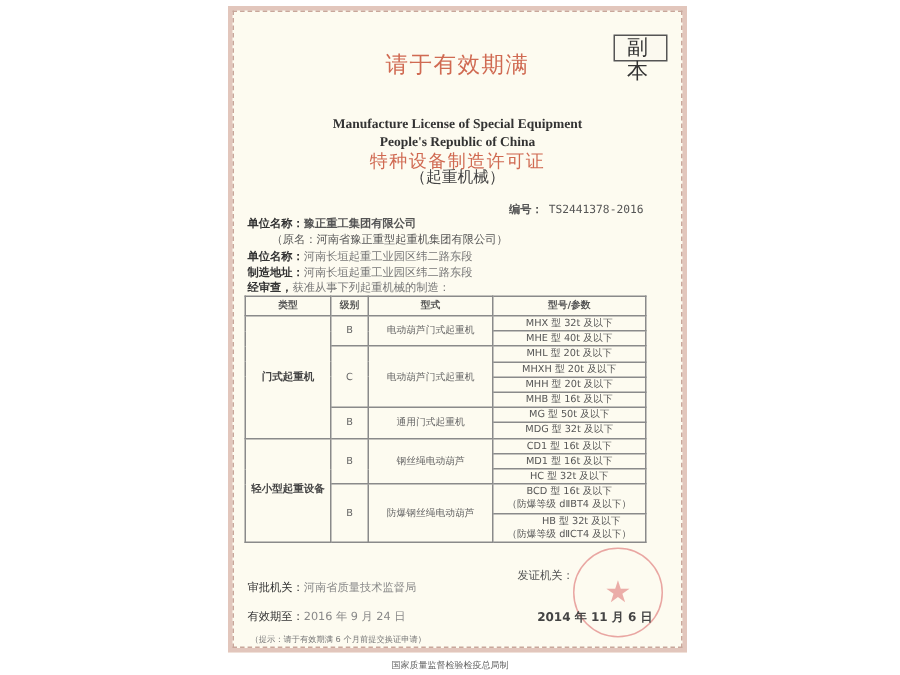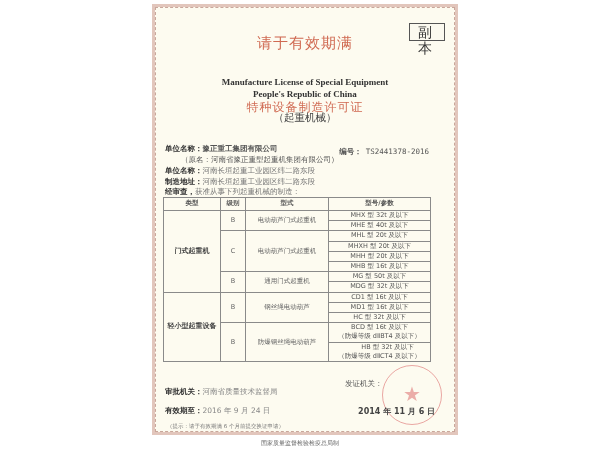--- a/index.html
+++ b/index.html
@@ -9,32 +9,32 @@
   .doc-inner{position:absolute;left:0;top:0;right:0;bottom:0;}
   .copy-badge{position:absolute;left:254px;top:16px;width:34px;height:16px;border:1px solid #555;font-size:14px;
        color:#333;text-align:center;line-height:16px;letter-spacing:4px;font-family:"DejaVu Sans",sans-serif;background:#fbf9ef;}
   .title-cn{position:absolute;left:0;right:0;text-align:center;color:#d06a52;font-family:"DejaVu Sans",sans-serif;}
   .t1{top:27px;font-size:15px;letter-spacing:1px;}
   .t2{top:52px;font-size:12px;letter-spacing:1px;margin-top:40px;}
   .title-en{position:absolute;left:0;right:0;text-align:center;color:#333;font-weight:bold;font-size:9px;font-family:"Liberation Serif",serif;}
   .e1{top:70px;}
   .e2{top:82px;}
   .subtitle{position:absolute;left:0;right:0;top:104px;text-align:center;font-size:10.5px;color:#444;font-family:"DejaVu Sans",sans-serif;}
-  .code{position:absolute;right:26px;top:140px;font-size:7.5px;color:#555;font-family:"DejaVu Sans Mono",monospace;}
+  .code{position:absolute;right:26px;top:128px;font-size:7.5px;color:#555;font-family:"DejaVu Sans Mono",monospace;}
   .code .lbl{font-family:"DejaVu Sans",sans-serif;font-weight:bold;margin-right:4px;}
   .info{position:absolute;left:10px;font-size:7.5px;color:#555;font-family:"DejaVu Sans",sans-serif;white-space:nowrap;}
   .info .lbl{font-weight:bold;color:#333;}
   .info .val{color:#777;}
   table.spec{position:absolute;left:8px;top:190px;width:268px;border-collapse:collapse;font-family:"DejaVu Sans",sans-serif;font-size:6.5px;color:#666;}
   table.spec th,table.spec td{border:1px solid #8a8a8a;text-align:center;padding:0;line-height:9.2px;height:9.2px;}
   table.spec th{font-weight:bold;color:#555;height:12px;}
   table.spec td.type{font-weight:bold;color:#444;font-size:7px;}
   table.spec td.model{color:#555;}
   .footer-line{position:absolute;left:10px;font-size:7.5px;color:#555;font-family:"DejaVu Sans",sans-serif;white-space:nowrap;}
-  .footer-line .lbl{font-weight:bold;color:#333;}
+  .footer-line .lbl{font-weight:normal;color:#333;}
   .footer-line .val{color:#888;}
   .issuer{position:absolute;left:190px;top:373px;font-size:7.5px;color:#555;font-family:"DejaVu Sans",sans-serif;line-height:8px;}
   .date{position:absolute;right:20px;top:399px;font-size:8px;color:#444;font-weight:bold;font-family:"DejaVu Sans",sans-serif;}
   .note{position:absolute;left:12px;top:416px;font-size:5.5px;color:#777;font-family:"DejaVu Sans",sans-serif;}
   .seal{position:absolute;left:227px;top:358px;width:58px;height:58px;border:1.5px solid rgba(220,110,110,0.6);border-radius:50%;}
   .seal-star{position:absolute;left:0;right:0;top:16px;text-align:center;color:rgba(220,110,110,0.55);font-size:20px;}
   .bottom-text{position:absolute;left:0;width:600px;top:439px;text-align:center;font-size:6px;color:#666;font-family:"DejaVu Sans",sans-serif;}
 </style>
 </head>
 <body>

